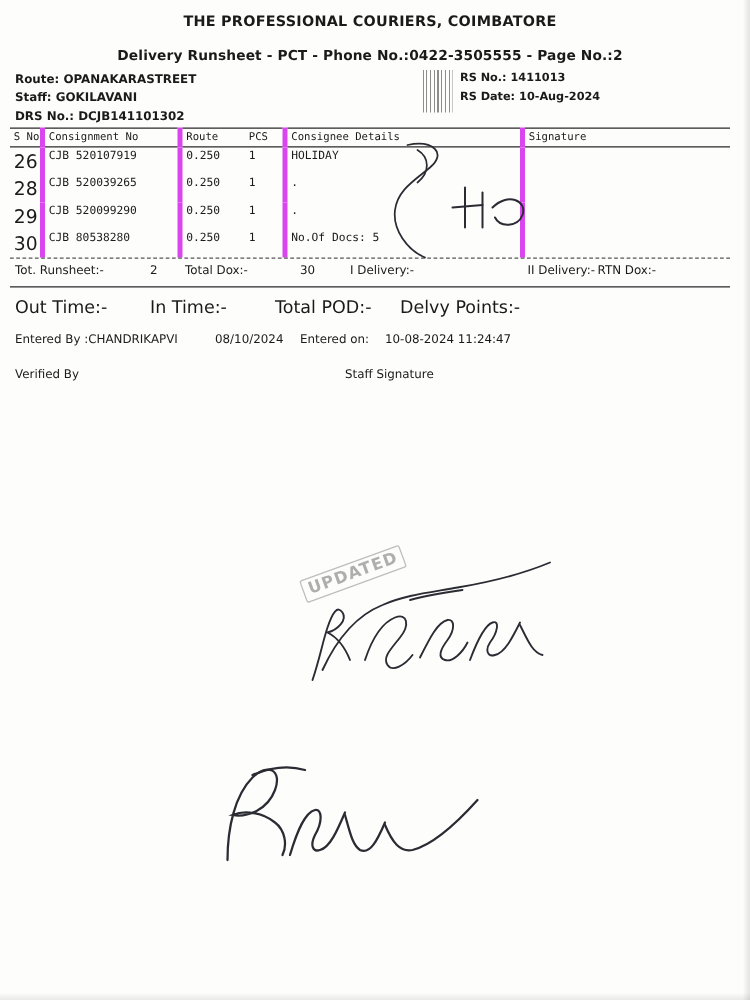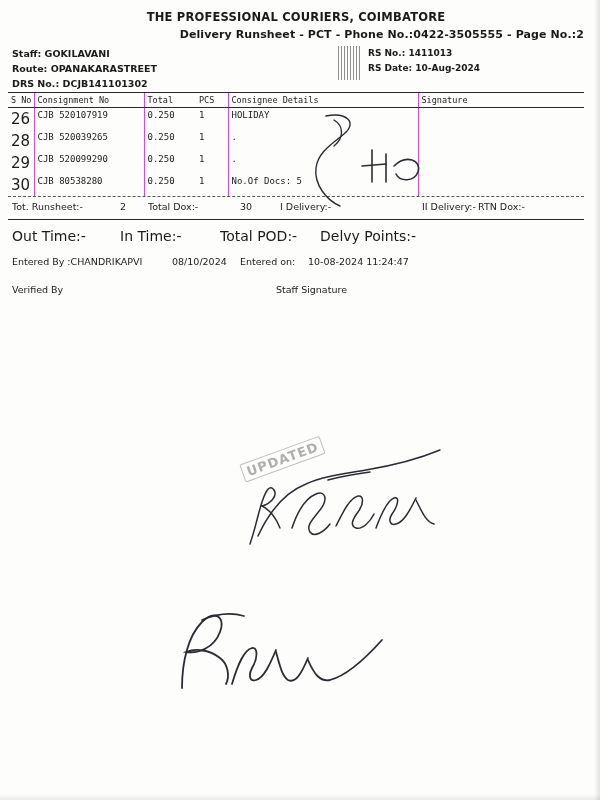--- a/index.html
+++ b/index.html
@@ -44,25 +44,25 @@
 
   .title {
     text-align: center;
     font-family: "DejaVu Sans", sans-serif;
     font-weight: bold;
     font-size: 11.5px;
     letter-spacing: 0.2px;
     margin-top: 2px;
   }
   .subtitle {
-    text-align: right;
+    text-align: center;
     font-family: "DejaVu Sans", sans-serif;
     font-weight: bold;
     font-size: 11px;
-    margin-top: 4px;
+    margin-top: 14px;
     letter-spacing: 0.1px;
   }
 
   .meta {
     position: relative;
     margin-top: 5px;
     height: 46px;
     font-family: "DejaVu Sans", sans-serif;
     font-weight: bold;
     font-size: 9.5px;
@@ -102,21 +102,21 @@
     font-weight: normal;
     text-align: left;
     white-space: nowrap;
     overflow: hidden;
   }
   table.grid thead th {
     font-size: 8.5px;
     border-bottom: 1px solid #2a2a2a;
     border-top: 1px solid #2a2a2a;
   }
-  .vline-l { border-left: 1px solid #d946ef; }
+  .vline-l { border-left: 4px solid #d946ef; }
 
   .col-sno    { width: 26px; }
   .col-cn     { width: 110px; }
   .col-wt     { width: 52px; }
   .col-pcs    { width: 32px; }
   .col-cons   { width: 190px; }
   .col-sign   { width: auto; }
 
   .rowspace td { padding-top: 10px; }
 
@@ -213,26 +213,26 @@
 <div class="page">
 
   <div class="doc">
 
     <div class="title">THE PROFESSIONAL COURIERS, COIMBATORE</div>
     <div class="subtitle">Delivery Runsheet - PCT - Phone No.:0422-3505555 - Page No.:2</div>
 
     <div class="meta">
       <div class="left">
         <div>
+          <span>Route:</span>
+          <span>OPANAKARASTREET</span>
+        </div>
+        <div>
           <span>Staff:</span>
           <span>GOKILAVANI</span>
-        </div>
-        <div>
-          <span>Route:</span>
-          <span>OPANAKARASTREET</span>
         </div>
         <div>
           <span>DRS No.:</span>
           <span>DCJB141101302</span>
         </div>
       </div>
 
       <div class="barcode"></div>
 
       <div class="right">
@@ -253,21 +253,21 @@
         <col class="col-cn">
         <col class="col-wt">
         <col class="col-pcs">
         <col class="col-cons">
         <col class="col-sign">
       </colgroup>
       <thead>
         <tr>
           <th>S No</th>
           <th class="vline-l">Consignment No</th>
-          <th class="vline-l">Total</th>
+          <th class="vline-l">Route</th>
           <th>PCS</th>
           <th class="vline-l">Consignee Details</th>
           <th class="vline-l">Signature</th>
         </tr>
       </thead>
       <tbody>
         <tr class="rowspace">
           <td class="sn-hand">26</td>
           <td class="vline-l">CJB 520107919</td>
           <td class="vline-l">0.250</td>

